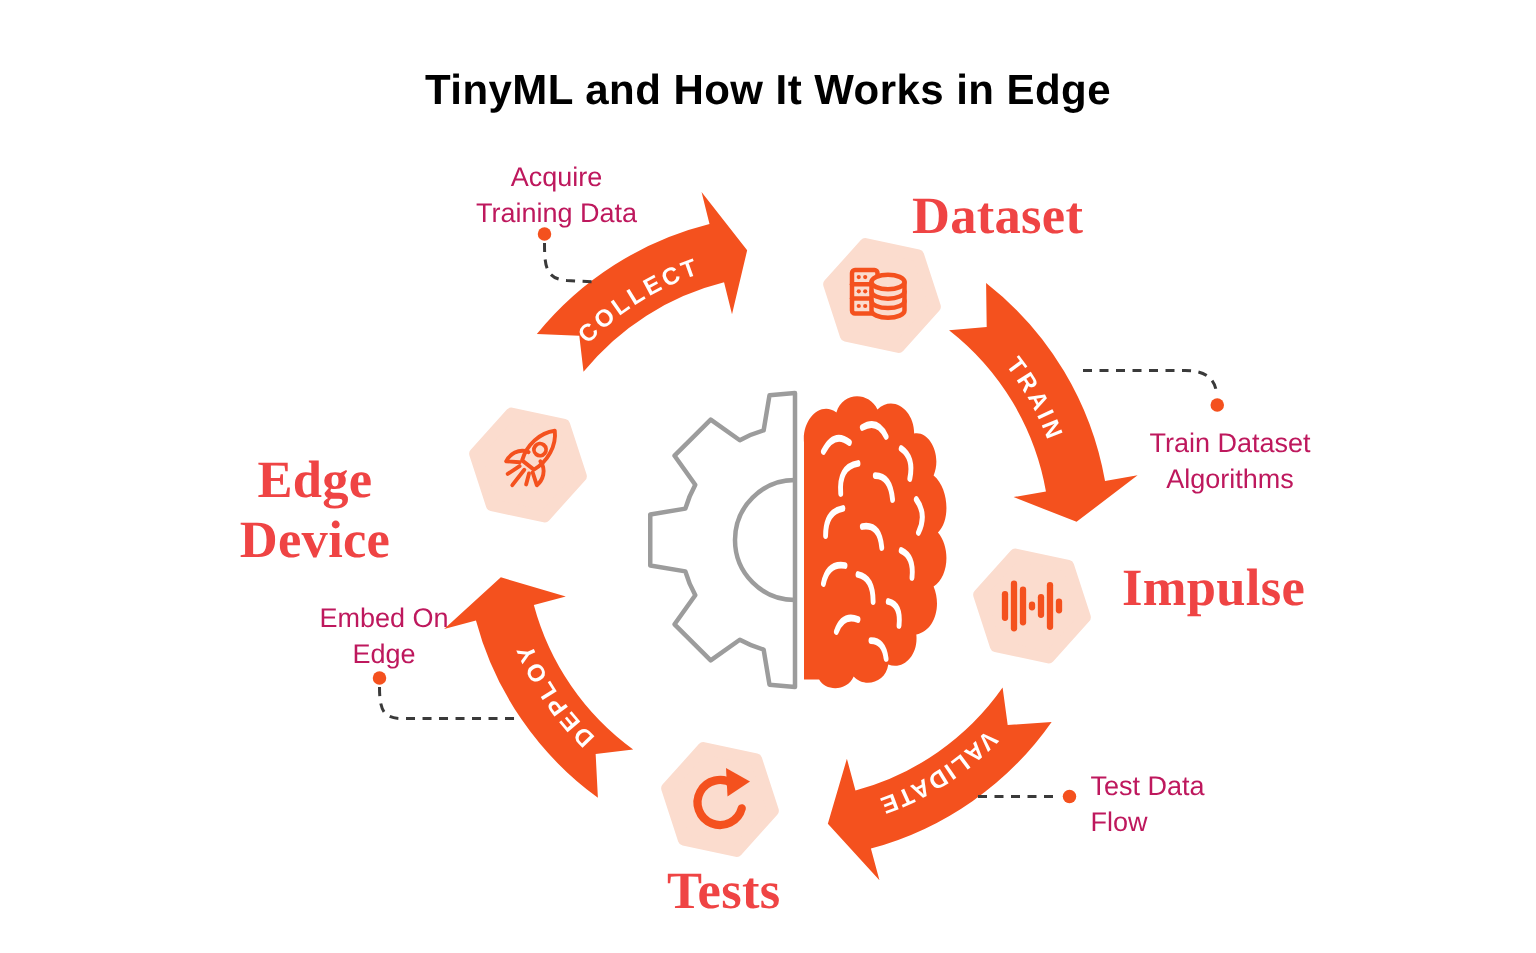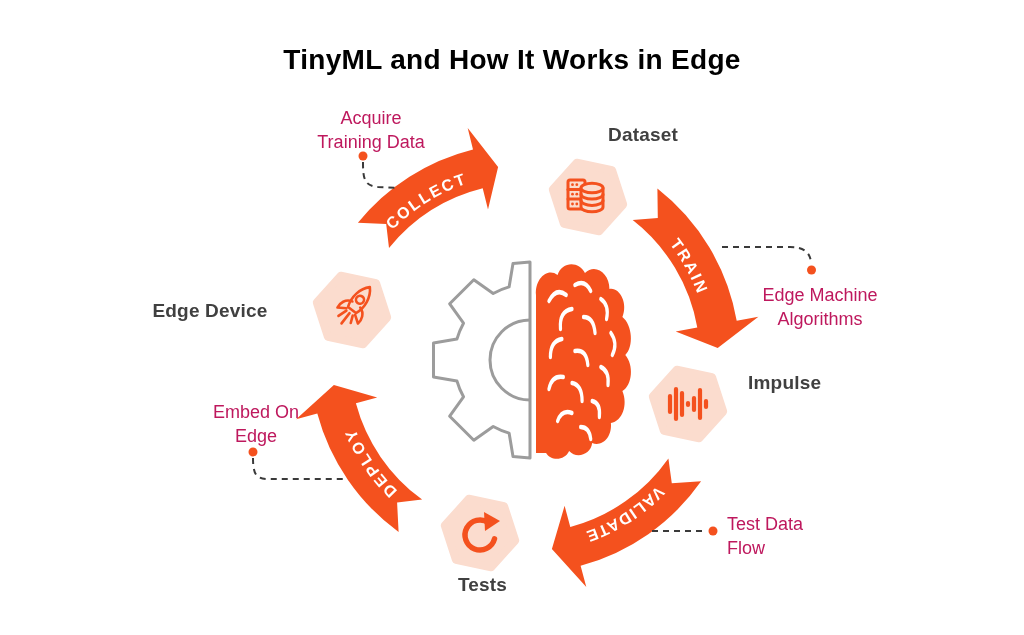--- a/index.html
+++ b/index.html
@@ -6,21 +6,21 @@
   .stage{
     position:relative;width:1024px;height:635px;background:#ffffff;overflow:hidden;
     font-family:"Liberation Sans","DejaVu Sans",sans-serif;
   }
   .title{
     position:absolute;left:0;top:44px;width:1024px;text-align:center;
     font-size:28px;font-weight:700;color:#000000;letter-spacing:.3px;margin:0;
   }
   .layer{position:absolute;left:0;top:0;width:1024px;height:635px;}
   .node-label{
-    position:absolute;font-size:19px;font-weight:700;color:#404040;letter-spacing:.2px;
+    position:absolute;font-size:35px;font-weight:700;color:#ef4444;letter-spacing:.2px;font-family:Liberation Serif, serif;
   }
   .annotation{
     position:absolute;font-size:18px;font-weight:500;color:#be185d;line-height:1.32;
     white-space:pre-line;
   }
   .annotation.center{text-align:center;}
   .hex-node{position:absolute;width:86px;height:86px;}
   svg text.ribbon-label{
     font-family:"Liberation Sans","DejaVu Sans",sans-serif;
     font-size:16px;font-weight:700;fill:#ffffff;letter-spacing:2.5px;
@@ -155,20 +155,20 @@
     </g>
   </svg>
 
   <div class="node-label" style="left:608px;top:124px;">Dataset</div>
   <div class="node-label" style="left:748px;top:372px;">Impulse</div>
   <div class="node-label" style="left:120px;top:300px;width:180px;text-align:center;">Edge Device</div>
   <div class="node-label" style="left:430px;top:574px;width:105px;text-align:center;">Tests</div>
 
   <div class="annotation center" style="left:296px;top:107px;width:150px;">Acquire
 Training Data</div>
-  <div class="annotation center" style="left:745px;top:284px;width:150px;">Edge Machine
+  <div class="annotation center" style="left:745px;top:284px;width:150px;">Train Dataset
 Algorithms</div>
   <div class="annotation" style="left:727px;top:513px;width:120px;">Test Data
 Flow</div>
   <div class="annotation center" style="left:191px;top:401px;width:130px;">Embed On
 Edge</div>
 
 </div>
 
 </body></html>

